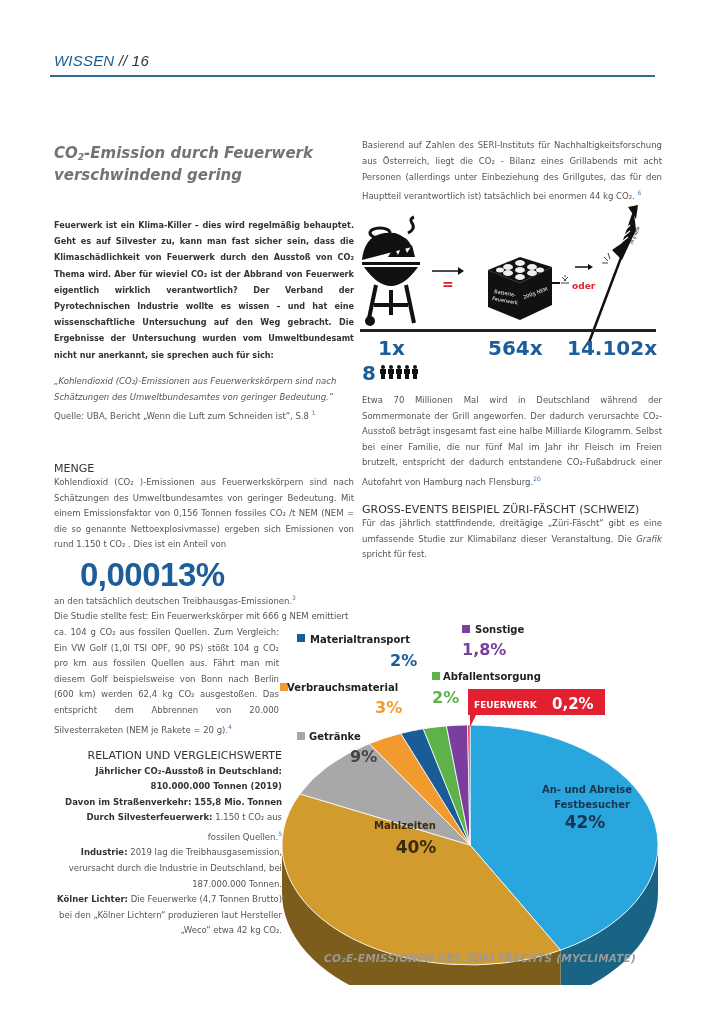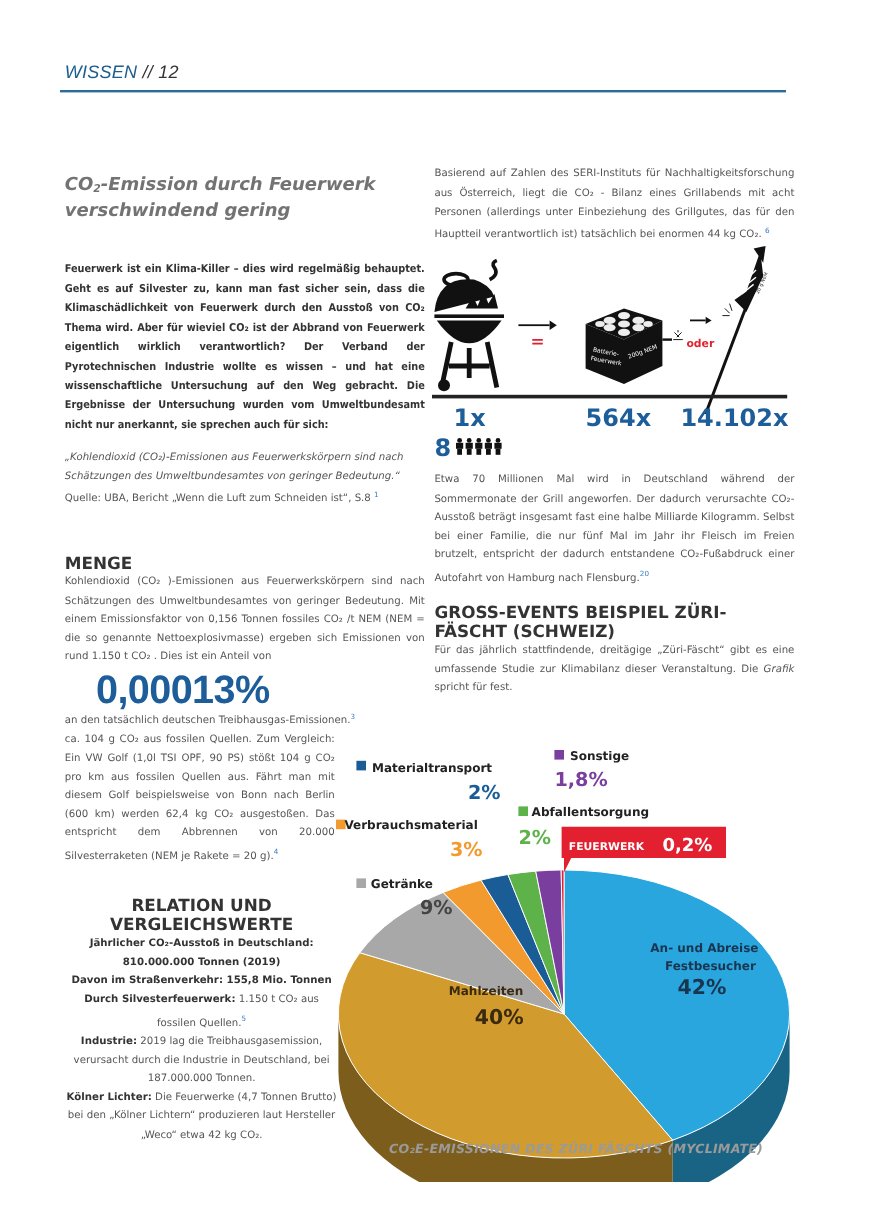--- a/index.html
+++ b/index.html
@@ -6,64 +6,65 @@
   body{width:725px;height:1024px;position:relative;overflow:hidden;font-family:"DejaVu Sans",sans-serif;color:#3a3a3a;}
   .abs{position:absolute;}
   .header{left:54px;top:52px;font-family:"Liberation Sans",sans-serif;font-style:italic;font-size:15px;color:#1d5d8e;letter-spacing:0.2px;}
   .header .num{color:#333;}
   .header-rule{left:50px;top:75px;width:605px;height:2px;background:#2b6c9a;}
   .title{left:54px;top:142px;width:300px;font-family:"DejaVu Sans",sans-serif;font-weight:bold;font-style:italic;font-size:15px;line-height:22px;color:#737373;}
   sub{font-size:60%;vertical-align:-2px;line-height:0;}
   .lead{left:54px;top:217px;width:300px;font-size:9px;line-height:16.2px;font-weight:bold;color:#333;text-align:justify;font-family:"DejaVu Sans Condensed","DejaVu Sans",sans-serif;}
   .quote{left:54px;top:374px;width:300px;font-size:8.5px;line-height:15.5px;color:#555;}
   .quote .q{font-style:italic;}
-  .sect{font-weight:bold;color:#333;font-size:14px;}
+  .sect{font-weight:normal;color:#333;font-size:11px;}
   .body-txt{font-size:8.5px;line-height:15.6px;color:#555;text-align:justify;}
   .menge{left:54px;top:462px;width:300px;}
   .big{left:52px;top:556px;font-family:"Liberation Sans",sans-serif;font-weight:bold;font-size:33px;color:#1d5d9a;letter-spacing:-0.5px;margin-left:28px;}
   .menge2{left:54px;top:590px;width:300px;}
   .narrow{width:225px;}
   .rel{left:54px;top:748px;width:228px;}
   .rel b{color:#333;margin-top:24px;}
   .right-top{left:362px;top:138px;width:300px;font-size:8.5px;line-height:15.8px;color:#555;text-align:justify;}
   .infog{left:360px;top:205px;width:320px;height:180px;}
   .right-mid{left:362px;top:393px;width:300px;font-size:8.5px;line-height:15.6px;color:#555;text-align:justify;}
   .right-gross{left:362px;top:503px;width:300px;}
   .chart{left:280px;top:615px;width:400px;height:370px;}
   .caption{left:280px;top:952px;width:400px;text-align:center;font-family:"DejaVu Sans",sans-serif;font-style:italic;font-weight:bold;font-size:10.5px;color:#9a9a9a;letter-spacing:0.2px;}
   .fn{color:#3a7dbf;font-size:6px;vertical-align:super;}
 </style>
 </head>
 <body>
 
 <div class="abs header">
-  <span>WISSEN</span><span class="num"> // </span><span class="num">12</span>
+  <span>WISSEN</span><span class="num"> // </span><span class="num">16</span>
 </div>
 <div class="abs header-rule"></div>
 
 <div class="abs title"><span>CO</span><sub>2</sub><span>-Emission durch Feuerwerk verschwindend gering</span></div>
 
 <div class="abs lead">Feuerwerk ist ein Klima-Killer – dies wird regelmäßig behauptet. Geht es auf Silvester zu, kann man fast sicher sein, dass die Klimaschädlichkeit von Feuerwerk durch den Ausstoß von CO₂ Thema wird. Aber für wieviel CO₂ ist der Abbrand von Feuerwerk eigentlich wirklich verantwortlich? Der Verband der Pyrotechnischen Industrie wollte es wissen – und hat eine wissenschaftliche Untersuchung auf den Weg gebracht. Die Ergebnisse der Untersuchung wurden vom Umweltbundesamt nicht nur anerkannt, sie sprechen auch für sich:</div>
 
 <div class="abs quote">
   <div class="q">„Kohlendioxid (CO₂)-Emissionen aus Feuerwerkskörpern sind nach Schätzungen des Umweltbundesamtes von geringer Bedeutung.“</div>
   <div><span>Quelle: UBA, Bericht „Wenn die Luft zum Schneiden ist“, S.8</span> <span class="fn">1</span></div>
 </div>
 
 <div class="abs menge">
   <div class="sect">MENGE</div>
   <div class="body-txt">Kohlendioxid (CO₂ )-Emissionen aus Feuerwerkskörpern sind nach Schätzungen des Umweltbundesamtes von geringer Bedeutung. Mit einem Emissionsfaktor von 0,156 Tonnen fossiles CO₂ /t NEM (NEM = die so genannte Nettoexplosivmasse) ergeben sich Emissionen von rund 1.150 t CO₂ . Dies ist ein Anteil von</div>
 </div>
 <div class="abs big">0,00013%</div>
 <div class="abs menge2 body-txt">
   <div><span>an den tatsächlich deutschen Treibhausgas-Emissionen.</span><span class="fn">3</span></div>
+  <div style="text-align:left;">Die Studie stellte fest: Ein Feuerwerkskörper mit 666 g NEM emittiert</div>
   <div class="narrow"><span>ca. 104 g CO₂ aus fossilen Quellen. Zum Vergleich: Ein VW Golf (1,0l TSI OPF, 90 PS) stößt 104 g CO₂ pro km aus fossilen Quellen aus. Fährt man mit diesem Golf beispielsweise von Bonn nach Berlin (600 km) werden 62,4 kg CO₂ ausgestoßen. Das entspricht dem Abbrennen von 20.000 Silvesterraketen (NEM je Rakete = 20 g).</span><span class="fn">4</span></div>
 </div>
 
-<div class="abs rel body-txt" style="text-align:center;">
+<div class="abs rel body-txt" style="text-align:right;">
   <div class="sect">RELATION UND VERGLEICHSWERTE</div>
   <div><b>Jährlicher CO₂-Ausstoß in Deutschland: 810.000.000 Tonnen (2019)</b></div>
   <div><b>Davon im Straßenverkehr: 155,8 Mio. Tonnen</b></div>
   <div><b>Durch Silvesterfeuerwerk:</b><span> 1.150 t CO₂ aus fossilen Quellen.</span><span class="fn">5</span></div>
   <div><b>Industrie:</b><span> 2019 lag die Treibhausgasemission, verursacht durch die Industrie in Deutschland, bei 187.000.000 Tonnen.</span></div>
   <div><b>Kölner Lichter:</b><span> Die Feuerwerke (4,7 Tonnen Brutto) bei den „Kölner Lichtern“ produzieren laut Hersteller „Weco“ etwa 42 kg CO₂.</span></div>
 </div>
 
 <div class="abs right-top"><span>Basierend auf Zahlen des SERI-Instituts für Nachhaltigkeitsforschung aus Österreich, liegt die CO₂ - Bilanz eines Grillabends mit acht Personen (allerdings unter Einbeziehung des Grillgutes, das für den Hauptteil verantwortlich ist) tatsächlich bei enormen 44 kg CO₂.</span> <span class="fn">6</span></div>
 

